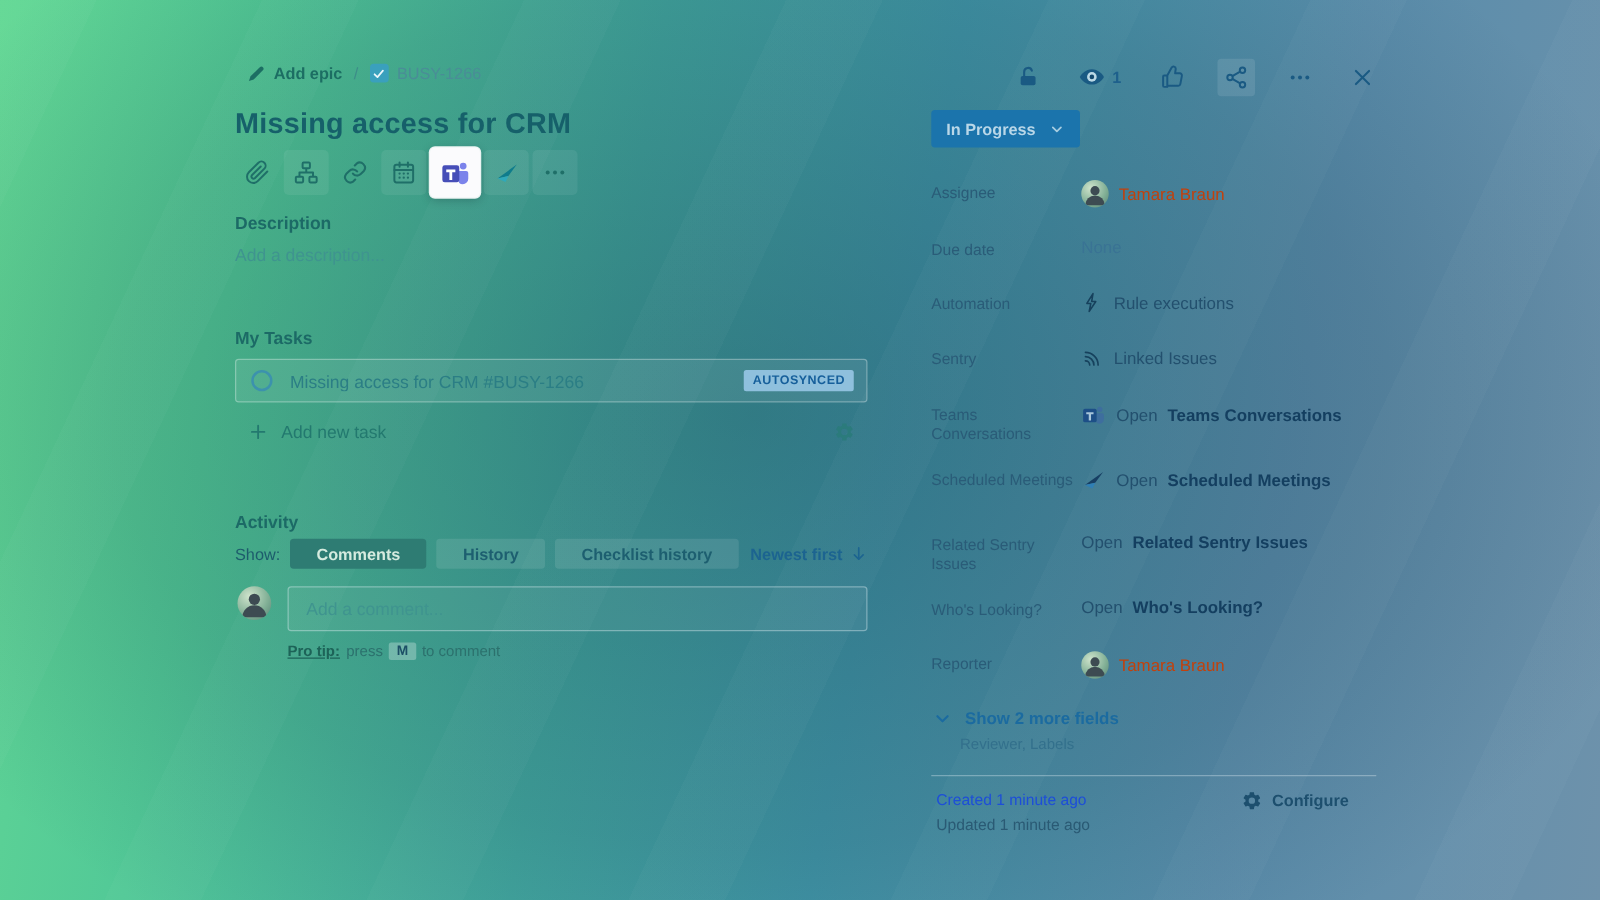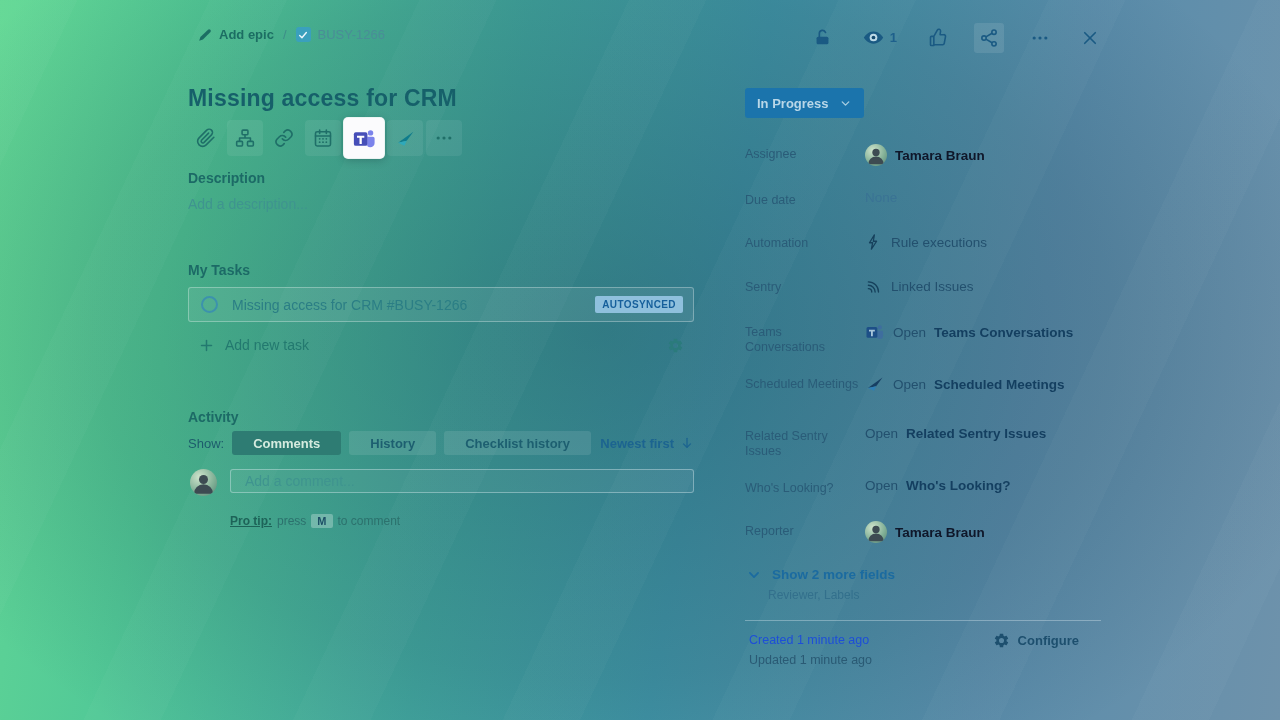--- a/index.html
+++ b/index.html
@@ -10,21 +10,21 @@
     background:linear-gradient(100deg,#63d895 0%,#52c997 16%,#44aaa2 38%,#4399ab 55%,#5a8dab 78%,#6e92ab 100%);
     position:relative;
   }
   
   .dim-overlay {
     position:absolute; inset:0; pointer-events:none;
     background:
       repeating-linear-gradient(115deg, rgba(255,255,255,0.025) 0 70px, rgba(255,255,255,0) 70px 190px),
       radial-gradient(820px 560px at 47% 46%, rgba(8,34,52,0.30), rgba(8,34,52,0.14) 62%, rgba(8,34,52,0) 92%);
   }
-  .abs { position:absolute; }
+  .abs { position:absolute;margin-top:24px; }
   svg { display:block; }
 
   
   .breadcrumb { left:198px; top:27px; display:flex; align-items:center; gap:9px; font-size:13px; }
   .crumb-epic { display:flex; align-items:center; gap:7px; color:#1c6e63; font-weight:700; cursor:pointer; }
   .crumb-sep { color:#3d8d89; }
   .crumb-issue { display:flex; align-items:center; gap:7px; color:#4a8d97; font-weight:400; cursor:pointer; }
   .task-check { width:15px; height:15px; border-radius:3px; background:#3aa0bd; display:flex; align-items:center; justify-content:center; }
 
   .header-actions { right:176px; top:22px; display:flex; align-items:center; gap:21px; color:#1a5a83; }
@@ -64,41 +64,41 @@
   .pill { height:24px; display:flex; align-items:center; padding:0 21px; border-radius:3px;
           font-size:13px; font-weight:700; color:#1d5f70; background:rgba(255,255,255,0.10);
           margin-right:8px; cursor:pointer; }
   .pill.selected { background:#2e7c73; color:#d5ebdf; }
   .sort-btn { margin-left:auto; display:flex; align-items:center; gap:6px; font-size:13px; font-weight:700; color:#1c6490; cursor:pointer; }
 
   .comment-row { position:absolute; left:2px; top:469px; width:504px; display:flex; align-items:flex-start; }
   .avatar { width:27px; height:27px; border-radius:50%; overflow:hidden; flex:none;
             background:radial-gradient(circle at 35% 30%, #cfe4cc, #7fae94 60%, #557f74); position:relative; }
   .avatar svg { position:absolute; left:0; top:0; }
-  .comment-box { margin-left:13px; flex:1 1 auto; height:24px; border:1px solid rgba(222,238,242,0.40);
+  .comment-box { margin-left:13px; flex:1 1 auto; height:36px; border:1px solid rgba(222,238,242,0.40);
                  background:rgba(255,255,255,0.05); border-radius:3px; display:flex; align-items:center;
                  padding:0 14px; font-size:14px; color:#3f948f; cursor:text; }
   .pro-tip { position:absolute; left:42px; top:514px; font-size:12px; color:#2c716d; display:flex; align-items:center; gap:5px; }
   .pro-tip b { color:#1d6358;text-decoration:underline; }
   .kbd { background:rgba(255,255,255,0.28); color:#1c4f66; font-weight:700; font-size:11px;
          border-radius:2px; padding:1px 6px; }
 
   
   .right-panel { left:745px; top:0; width:356px; height:720px; position:absolute; }
   .status-btn { position:absolute; left:0; top:88px; height:30px; background:#1b74ac; border:none;
                 border-radius:3px; color:#b9d7e8; font-size:13px; font-weight:700;
                 font-family:inherit; display:flex; align-items:center; gap:10px; padding:0 12px; cursor:pointer; }
   .field { position:absolute; left:0; width:356px; display:flex; align-items:flex-start; }
   .f-label { width:120px; flex:none; font-size:12.5px; line-height:15px; color:#2a5c78; padding-top:3px; }
   .f-value { display:flex; align-items:center; gap:8px; font-size:13.5px; color:#23506e; cursor:pointer; }
   .f-value .bold { font-weight:700; color:#143f60; }
   .f-value.muted { color:#3a7394; cursor:default; }
   .mini-avatar { width:22px; height:22px; }
   .mini-avatar.avatar { border-radius:50%; }
-  .user-name { color:#0f172a;font-weight:bold; }
+  .user-name { color:#c2410c; }
 
   .show-more { position:absolute; left:2px; top:567px; display:flex; align-items:center; gap:11px;
                color:#1b6ba0; font-size:13.5px; font-weight:700; cursor:pointer; }
   .hidden-fields { position:absolute; left:23px; top:588px; font-size:12px; color:#33708c; }
   .panel-divider { position:absolute; left:0; top:620px; width:356px; height:1px; background:rgba(230,242,246,0.35); }
   .meta-created { position:absolute; left:4px; top:633px; font-size:12.5px; color:#1d4ed8; }
   .meta-updated { position:absolute; left:4px; top:653px; font-size:12.5px; color:#2a5a74; }
   .configure-btn { position:absolute; right:22px; top:632px; display:flex; align-items:center; gap:8px;
                    color:#1d4f6e; font-size:13px; font-weight:700; cursor:pointer; }
 </style>

